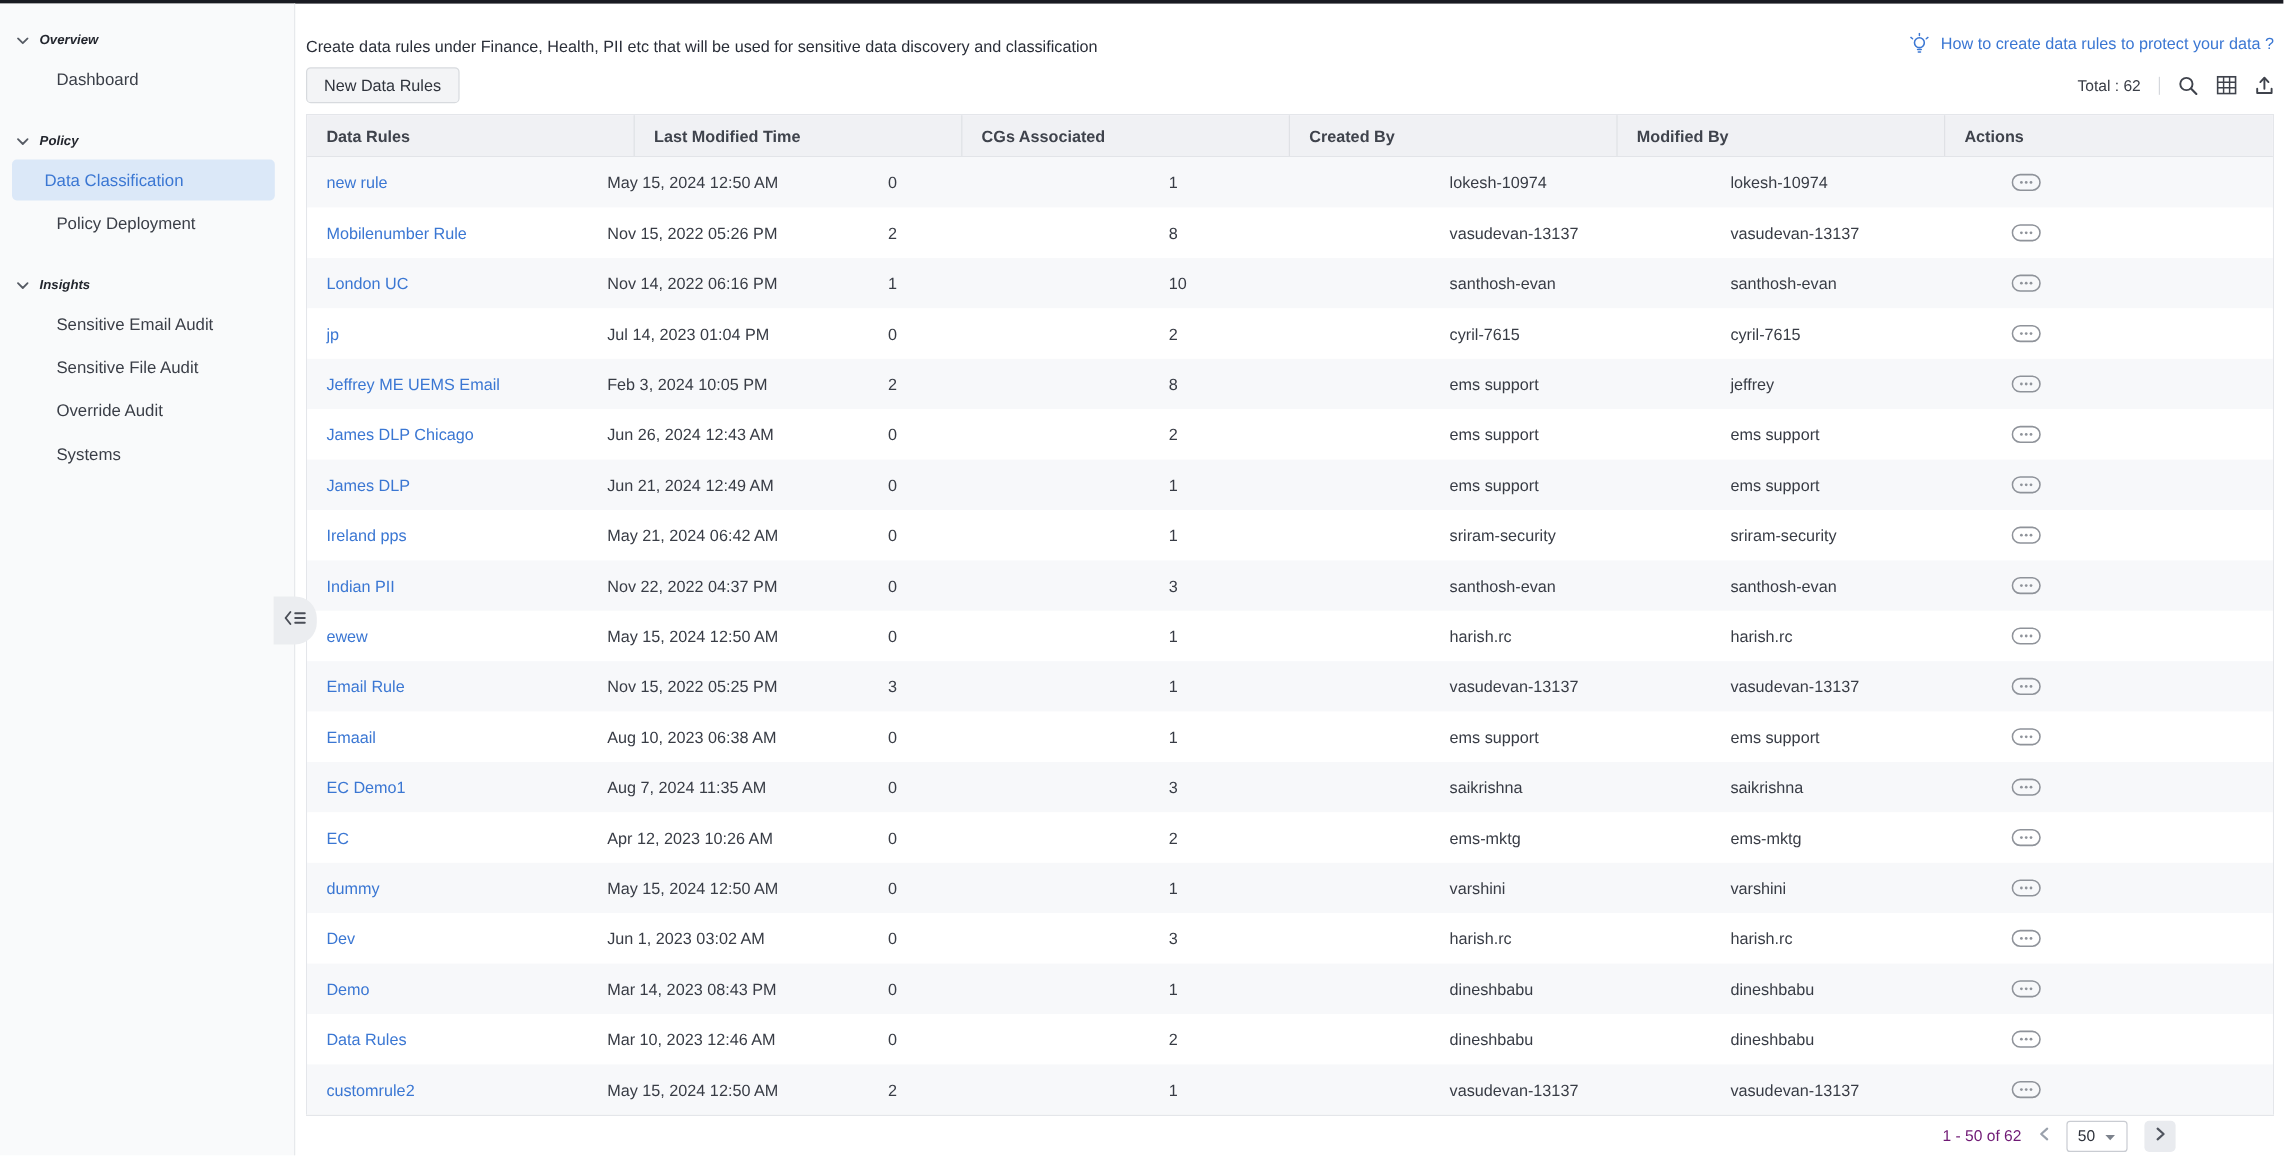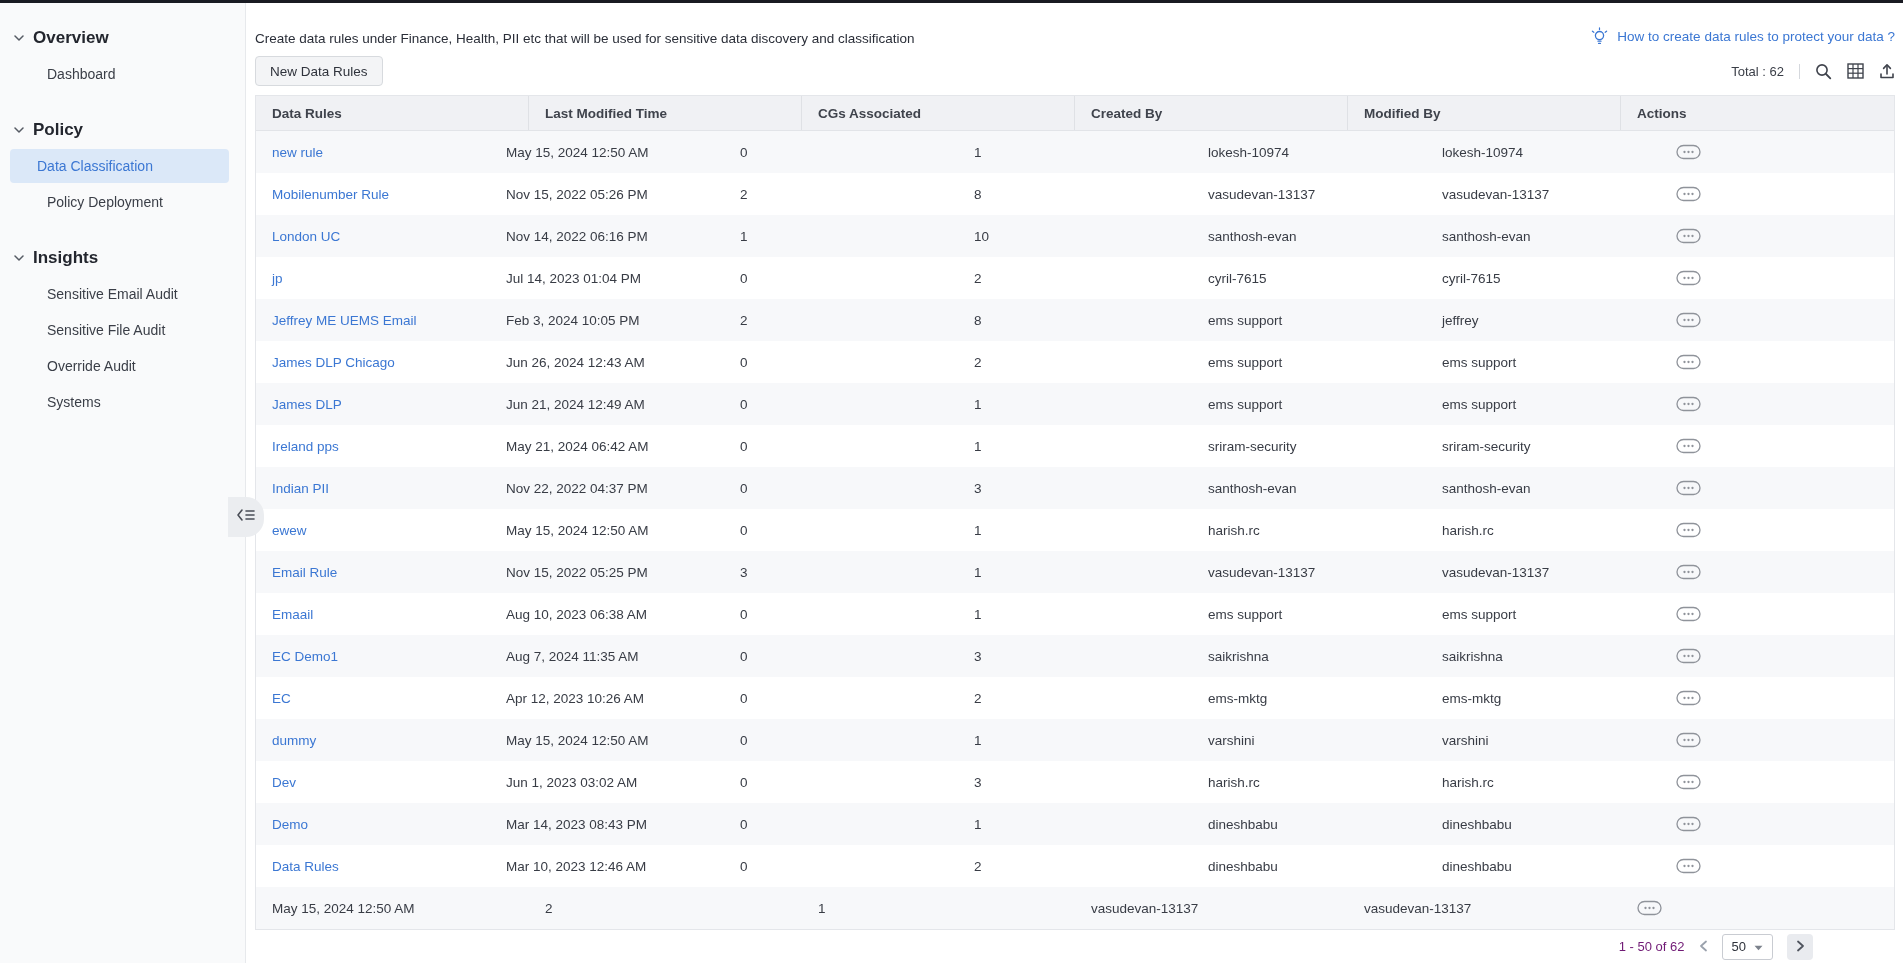--- a/index.html
+++ b/index.html
@@ -6,21 +6,21 @@
   html,body { width:1903px; height:963px; overflow:hidden; background:#fff;
               font-family:"Liberation Sans", sans-serif; }
   .topbar { height:3px; background:#191b22; width:100%; }
   .app { display:flex; height:960px; position:relative; }
 
   
   .sidebar { width:246px; flex:0 0 246px; background:#f9fafb; border-right:1px solid #e7e9ec;
              padding-top:18px; position:relative; }
   .nav-section { margin-bottom:22px; }
   .nav-head { display:flex; align-items:center; gap:9px; padding:7px 14px 7px 14px;
-              font-size:17px; font-weight:700; color:#23262e; cursor:pointer; }
+              font-size:11px; font-weight:700; color:#23262e; cursor:pointer;font-style:italic; }
   .nav-head .chev { display:flex; align-items:center; }
   .nav-item { padding:9px 14px 9px 37px; font-size:14px; color:#3a3e47; cursor:pointer;
               margin:2px 16px 2px 10px; border-radius:4px; white-space:nowrap; }
   .nav-item.active { background:#dbe8f8; color:#3b77d3; padding-left:27px; }
   .collapse-tab { position:absolute; left:228px; top:494px; width:36px; height:40px;
                   background:#ebedf0; border-radius:0 18px 18px 0; display:flex;
                   align-items:center; justify-content:center; cursor:pointer; z-index:5; }
 
   
   .main { flex:1; min-width:0; padding:0 8px 0 9px; display:flex; flex-direction:column; }
@@ -534,20 +534,23 @@
                 <svg width="25" height="16" viewBox="0 0 25 16">
                   <rect x="1" y="1.5" width="23" height="13" rx="6.5" fill="none" stroke="#8f939a" stroke-width="1.3"></rect>
                   <circle cx="8.5" cy="8" r="1.15" fill="#8f939a"></circle>
                   <circle cx="12.5" cy="8" r="1.15" fill="#8f939a"></circle>
                   <circle cx="16.5" cy="8" r="1.15" fill="#8f939a"></circle>
                 </svg>
               </span>
             </div>
           </div>
           <div class="tr odd">
+            <div class="td">
+              <a class="rule-link">customrule2</a>
+            </div>
             <div class="td">May 15, 2024 12:50 AM</div>
             <div class="td">2</div>
             <div class="td">1</div>
             <div class="td">vasudevan-13137</div>
             <div class="td">vasudevan-13137</div>
             <div class="td">
               <span class="pill">
                 <svg width="25" height="16" viewBox="0 0 25 16">
                   <rect x="1" y="1.5" width="23" height="13" rx="6.5" fill="none" stroke="#8f939a" stroke-width="1.3"></rect>
                   <circle cx="8.5" cy="8" r="1.15" fill="#8f939a"></circle>

